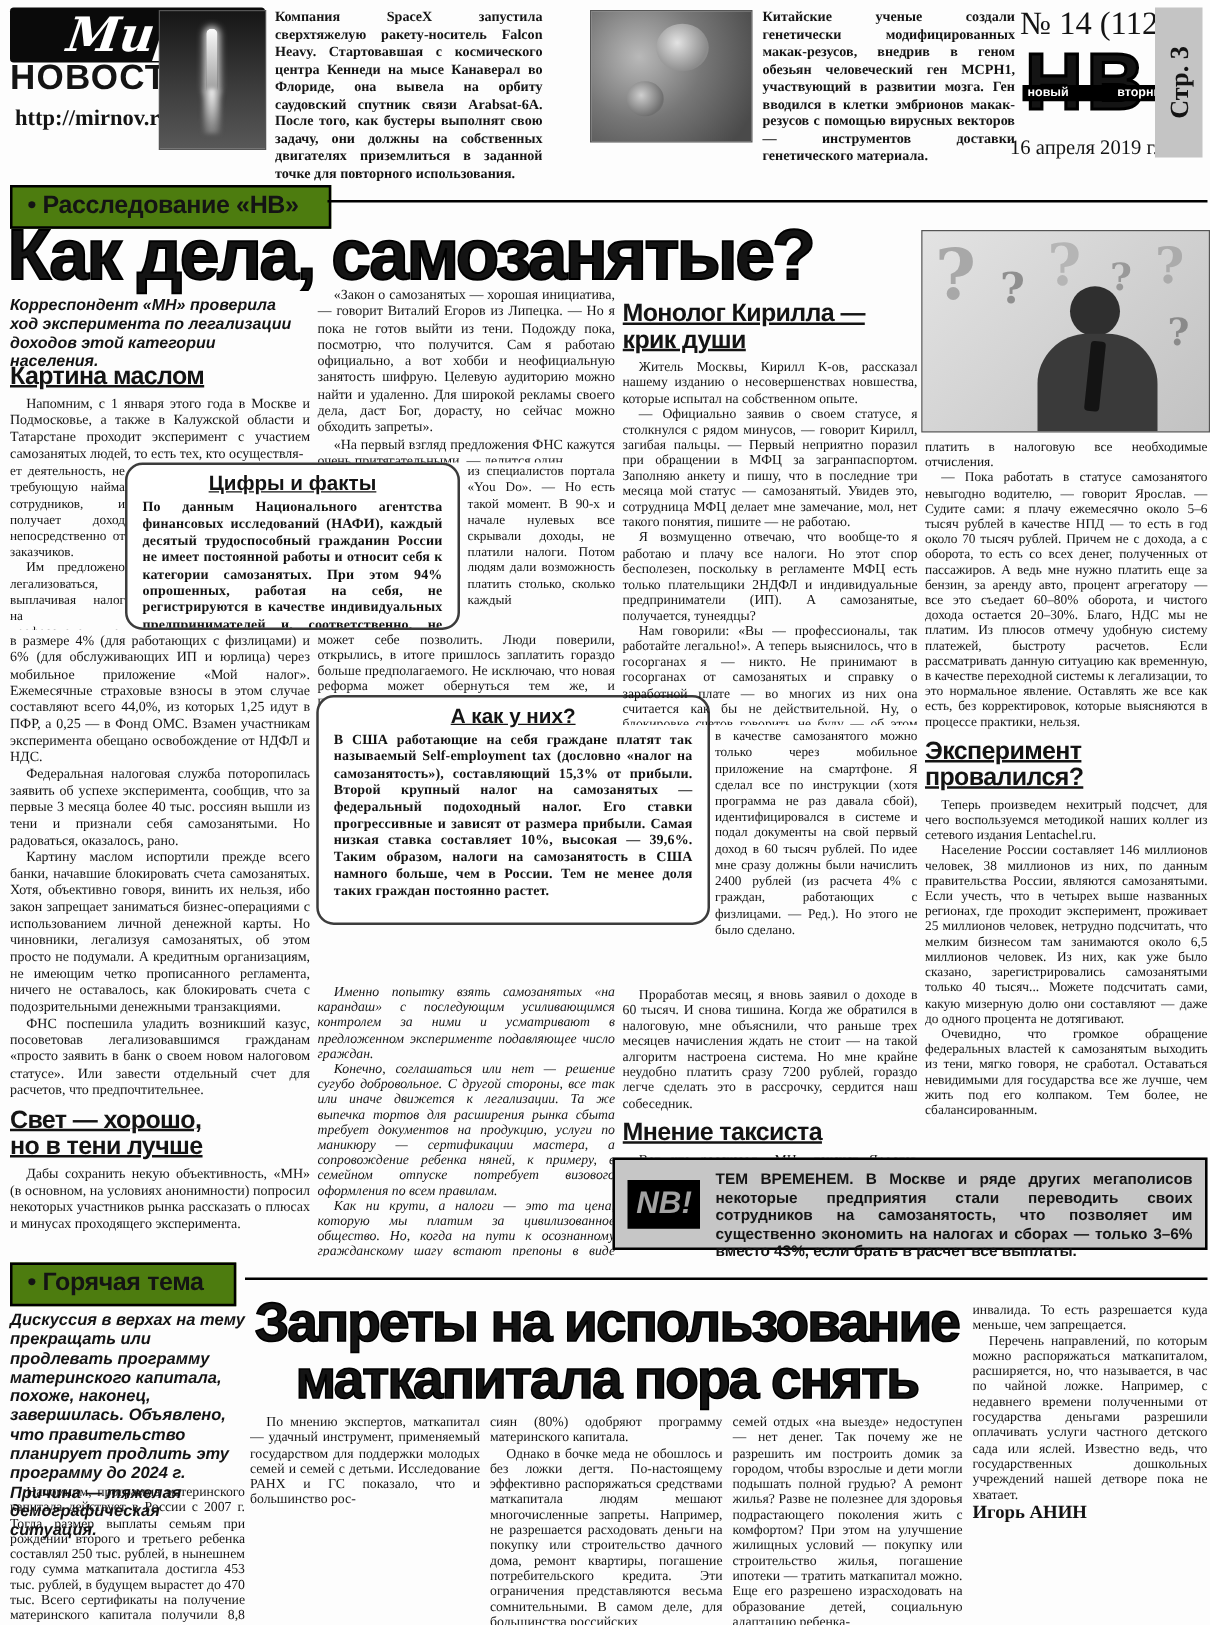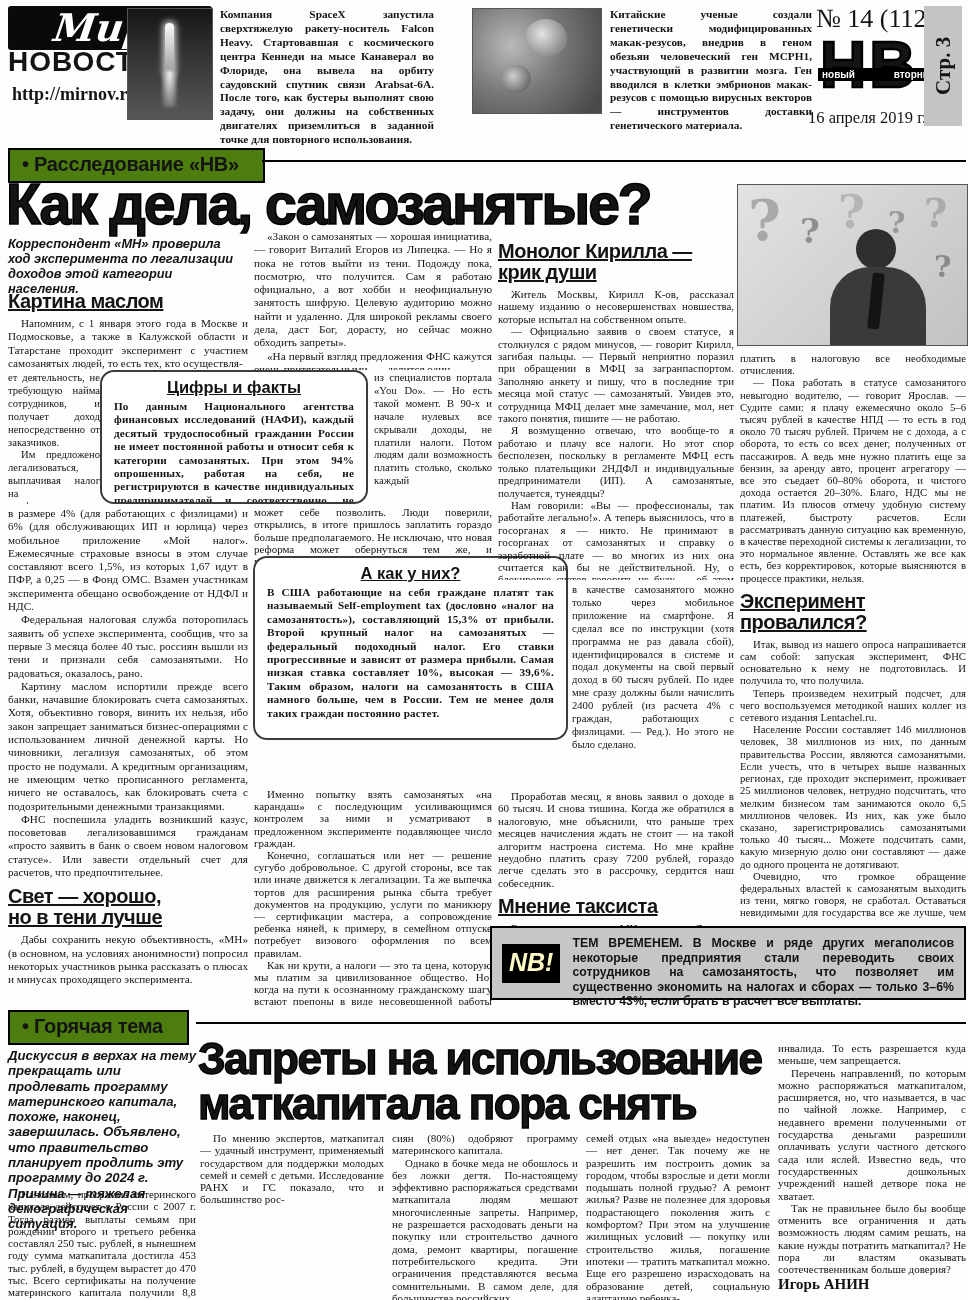--- a/index.html
+++ b/index.html
@@ -32,47 +32,47 @@
             writing-mode:vertical-rl;transform:rotate(180deg);text-align:center;
             font:bold 21px "Liberation Serif",serif;line-height:38px;}
   
   .tab{background:#4d7c0f;border:2.5px solid #000;display:inline-block;padding:3px 24px 5px 12px;
        font:bold 20px "Liberation Sans",sans-serif;letter-spacing:-0.3px;}
   .tabline{background:#000;height:2px;}
   
   .headline1{left:6px;top:176px;width:740px;font:bold 57px/57px "Liberation Sans",sans-serif;
              letter-spacing:-2px;-webkit-text-stroke:1.6px #000;}
   .headline2{left:198px;top:1036px;width:575px;font:bold 44px/45px "Liberation Sans",sans-serif;
-             letter-spacing:-1.5px;-webkit-text-stroke:1.3px #000;}
+             letter-spacing:-1.5px;text-align:center;-webkit-text-stroke:1.3px #000;}
   .lead{font:italic bold 12.8px/15px "Liberation Sans",sans-serif;text-align:left;}
   .lead1{left:8px;top:236px;width:238px;}
   .intro2{left:8px;top:1048px;width:188px;font:italic bold 13.2px/15.3px "Liberation Sans",sans-serif;}
   
   .col{text-align:justify;overflow:hidden;}
   .bp{margin:0;text-indent:13px;font:11.2px/13.3px "Liberation Serif",serif;text-align:justify;}
   .noind{text-indent:0;}
   .sub{font:bold 20px/21px "Liberation Sans",sans-serif;letter-spacing:-0.5px;margin:7px 0 5px;text-decoration:underline;}
   .sub2l{margin:7px 0 0;}
-  .c2bot .bp{font-size:11px;line-height:12.2px;}
+  .c2bot .bp{font-size:11px;line-height:12.2px;font-style:italic;}
   .c2mid .bp{font-size:11px;line-height:12.3px;}
   .c3top .bp{font-size:10.9px;line-height:12.4px;}
   .c3bot .bp{font-size:11px;line-height:12.4px;}
   .c4 .bp{font-size:10.7px;line-height:12.2px;}
   .nar .bp{font-size:10.6px;line-height:12.9px;}
   .byline{text-align:left;font:bold 13px "Liberation Serif",serif;margin-top:0;}
   
   .ibox{background:#fff;border:2.5px solid #3c3c3c;border-radius:14px;padding:5px 12px 6px;box-sizing:border-box;overflow:hidden;}
   .btitle{text-align:center;font:bold 16.5px "Liberation Sans",sans-serif;margin:1px 0 3px;text-decoration:underline;}
   .btext{font:bold 11.2px/13.4px "Liberation Serif",serif;text-align:justify;letter-spacing:0.15px;}
   .box1{left:100px;top:370px;width:268px;height:134px;}
   .box2{left:253px;top:556px;width:315px;height:184px;}
   
   .nb{left:490px;top:926px;width:476px;height:74px;background:#c6c6c6;border:2.5px solid #000;
       box-sizing:border-box;display:flex;gap:12px;padding:8px 10px;}
-  .nbmark{background:#000;color:#fef9c3;font:italic bold 25px "Liberation Sans",sans-serif;
+  .nbmark{background:#000;color:#a3a3a3;font:italic bold 25px "Liberation Sans",sans-serif;
           padding:6px 7px 8px;align-self:center;line-height:1;text-align:center;}
   .nbtext{font:bold 12.3px/14.6px "Liberation Sans",sans-serif;text-align:justify;}
   
   .qphoto{left:737px;top:184px;width:229px;height:160px;background:linear-gradient(135deg,#e3e3e3,#cfcfcf 60%,#c2c2c2);}
   .q{position:absolute;font-family:"DejaVu Serif",serif;font-weight:bold;color:#9a9a9a;}
   .q1{left:10px;top:2px;font-size:56px;color:#a8a8a8;}
   .q2{left:62px;top:26px;font-size:34px;color:#8f8f8f;}
   .q3{left:100px;top:0px;font-size:46px;color:#b5b5b5;}
   .q4{left:150px;top:20px;font-size:30px;color:#999;}
   .q5{left:186px;top:4px;font-size:40px;color:#ababab;}
@@ -140,21 +140,21 @@
 
   <div class="abs col" style="left:8px;top:284px;width:240px;height:86px;">
     <div class="sub">Картина маслом</div>
     <p class="bp">Напомним, с 1 января этого года в Москве и Подмосковье, а также в Калужской области и Татарстане проходит эксперимент с участием самозанятых людей, то есть тех, кто осуществля-</p>
   </div>
   <div class="abs col nar" style="left:8px;top:372px;width:92px;height:132px;">
     <p class="bp noind">ет деятельность, не требующую найма сотрудников, и получает доход непосредственно от заказчиков.</p>
     <p class="bp">Им предложено легализоваться, выплачивая налог на профессиональную деятельность (НПД)</p>
   </div>
   <div class="abs col" style="left:8px;top:507px;width:240px;height:498px;">
-    <p class="bp noind">в размере 4% (для работающих с физлицами) и 6% (для обслуживающих ИП и юрлица) через мобильное приложение «Мой налог». Ежемесячные страховые взносы в этом случае составляют всего 1,5%, из которых 1,67 идут в ПФР, а 0,25 — в Фонд ОМС. Взамен участникам эксперимента обещано освобождение от НДФЛ и НДС.</p>
+    <p class="bp noind">в размере 4% (для работающих с физлицами) и 6% (для обслуживающих ИП и юрлица) через мобильное приложение «Мой налог». Ежемесячные страховые взносы в этом случае составляют всего 44,0%, из которых 1,25 идут в ПФР, а 0,25 — в Фонд ОМС. Взамен участникам эксперимента обещано освобождение от НДФЛ и НДС.</p>
     <p class="bp">Федеральная налоговая служба поторопилась заявить об успехе эксперимента, сообщив, что за первые 3 месяца более 40 тыс. россиян вышли из тени и признали себя самозанятыми. Но радоваться, оказалось, рано.</p>
     <p class="bp">Картину маслом испортили прежде всего банки, начавшие блокировать счета самозанятых. Хотя, объективно говоря, винить их нельзя, ибо закон запрещает заниматься бизнес-операциями с использованием личной денежной карты. Но чиновники, легализуя самозанятых, об этом просто не подумали. А кредитным организациям, не имеющим четко прописанного регламента, ничего не оставалось, как блокировать счета с подозрительными денежными транзакциями.</p>
     <p class="bp">ФНС поспешила уладить возникший казус, посоветовав легализовавшимся гражданам «просто заявить в банк о своем новом налоговом статусе». Или завести отдельный счет для расчетов, что предпочтительнее.</p>
     <div class="sub sub2l">Свет — хорошо,</div>
     <div class="sub" style="margin-top:0;">но в тени лучше</div>
     <p class="bp">Дабы сохранить некую объективность, «МН» (в основном, на условиях анонимности) попросил некоторых участников рынка рассказать о плюсах и минусах проходящего эксперимента.</p>
   </div>
 
   <div class="abs col" style="left:254px;top:230px;width:238px;height:140px;">
     <p class="bp">«Закон о самозанятых — хорошая инициатива, — говорит Виталий Егоров из Липецка. — Но я пока не готов выйти из тени. Подожду пока, посмотрю, что получится. Сам я работаю официально, а вот хобби и неофициальную занятость шифрую. Целевую аудиторию можно найти и удаленно. Для широкой рекламы своего дела, даст Бог, дорасту, но сейчас можно обходить запреты».</p>
@@ -195,21 +195,20 @@
   <div class="abs col c3bot" style="left:498px;top:790px;width:236px;height:215px;">
     <p class="bp">Проработав месяц, я вновь заявил о доходе в 60 тысяч. И снова тишина. Когда же обратился в налоговую, мне объяснили, что раньше трех месяцев начисления ждать не стоит — на такой алгоритм настроена система. Но мне крайне неудобно платить сразу 7200 рублей, гораздо легче сделать это в рассрочку, сердится наш собеседник.</p>
     <div class="sub">Мнение таксиста</div>
     <p class="bp">Вот что рассказал «МН» таксист Ярослав Щербинин, который с вводом новшества зарегистрировался в качестве самозанятого и стал</p>
   </div>
 
   <div class="abs col c4" style="left:740px;top:352px;width:226px;height:566px;">
     <p class="bp noind">платить в налоговую все необходимые отчисления.</p>
     <p class="bp">— Пока работать в статусе самозанятого невыгодно водителю, — говорит Ярослав. — Судите сами: я плачу ежемесячно около 5–6 тысяч рублей в качестве НПД — то есть в год около 70 тысяч рублей. Причем не с дохода, а с оборота, то есть со всех денег, полученных от пассажиров. А ведь мне нужно платить еще за бензин, за аренду авто, процент агрегатору — все это съедает 60–80% оборота, и чистого дохода остается 20–30%. Благо, НДС мы не платим. Из плюсов отмечу удобную систему платежей, быстроту расчетов. Если рассматривать данную ситуацию как временную, в качестве переходной системы к легализации, то это нормальное явление. Оставлять же все как есть, без корректировок, которые выясняются в процессе практики, нельзя.</p>
     <div class="sub">Эксперимент провалился?</div>
-    <p class="bp">Итак, вывод из нашего опроса напрашивается сам собой: запуская эксперимент, ФНС основательно к нему не подготовилась. И получила то, что получила.</p>
     <p class="bp">Теперь произведем нехитрый подсчет, для чего воспользуемся методикой наших коллег из сетевого издания Lentachel.ru.</p>
     <p class="bp">Население России составляет 146 миллионов человек, 38 миллионов из них, по данным правительства России, являются самозанятыми. Если учесть, что в четырех выше названных регионах, где проходит эксперимент, проживает 25 миллионов человек, нетрудно подсчитать, что мелким бизнесом там занимаются около 6,5 миллионов человек. Из них, как уже было сказано, зарегистрировались самозанятыми только 40 тысяч... Можете подсчитать сами, какую мизерную долю они составляют — даже до одного процента не дотягивают.</p>
     <p class="bp">Очевидно, что громкое обращение федеральных властей к самозанятым выходить из тени, мягко говоря, не сработал. Оставаться невидимыми для государства все же лучше, чем жить под его колпаком. Тем более, не сбалансированным.</p>
 
   </div>
 
   <div class="abs nb">
     <div class="nbmark">NB!</div>
     <div class="nbtext">
       <b>ТЕМ ВРЕМЕНЕМ.</b><span> В Москве и ряде других мегаполисов некоторые предприятия стали переводить своих сотрудников на самозанятость, что позволяет им существенно экономить на налогах и сборах — только 3–6% вместо 43%, если брать в расчет все выплаты.</span>
@@ -241,17 +240,16 @@
     <p class="bp">Однако в бочке меда не обошлось и без ложки дегтя. По-настоящему эффективно распоряжаться средствами маткапитала людям мешают многочисленные запреты. Например, не разрешается расходовать деньги на покупку или строительство дачного дома, ремонт квартиры, погашение потребительского кредита. Эти ограничения представляются весьма сомнительными. В самом деле, для большинства российских</p>
   </div>
 
   <div class="abs col a2col" style="left:586px;top:1132px;width:184px;height:168px;">
     <p class="bp noind">семей отдых «на выезде» недоступен — нет денег. Так почему же не разрешить им построить домик за городом, чтобы взрослые и дети могли подышать полной грудью? А ремонт жилья? Разве не полезнее для здоровья подрастающего поколения жить с комфортом? При этом на улучшение жилищных условий — покупку или строительство жилья, погашение ипотеки — тратить маткапитал можно. Еще его разрешено израсходовать на образование детей, социальную адаптацию ребенка-</p>
   </div>
 
   <div class="abs col a2col" style="left:778px;top:1042px;width:188px;height:258px;">
     <p class="bp noind">инвалида. То есть разрешается куда меньше, чем запрещается.</p>
     <p class="bp">Перечень направлений, по которым можно распоряжаться маткапиталом, расширяется, но, что называется, в час по чайной ложке. Например, с недавнего времени полученными от государства деньгами разрешили оплачивать услуги частного детского сада или яслей. Известно ведь, что государственных дошкольных учреждений нашей детворе пока не хватает.</p>
-    <p class="bp">Так не правильнее было бы вообще отменить все ограничения и дать возможность людям самим решать, на какие нужды потратить маткапитал? Не пора ли властям оказывать соотечественникам больше доверия?</p>
     <div class="byline" style="font-size:15px;">Игорь АНИН</div>
   </div>
 
 </div>
 
 </body></html>

